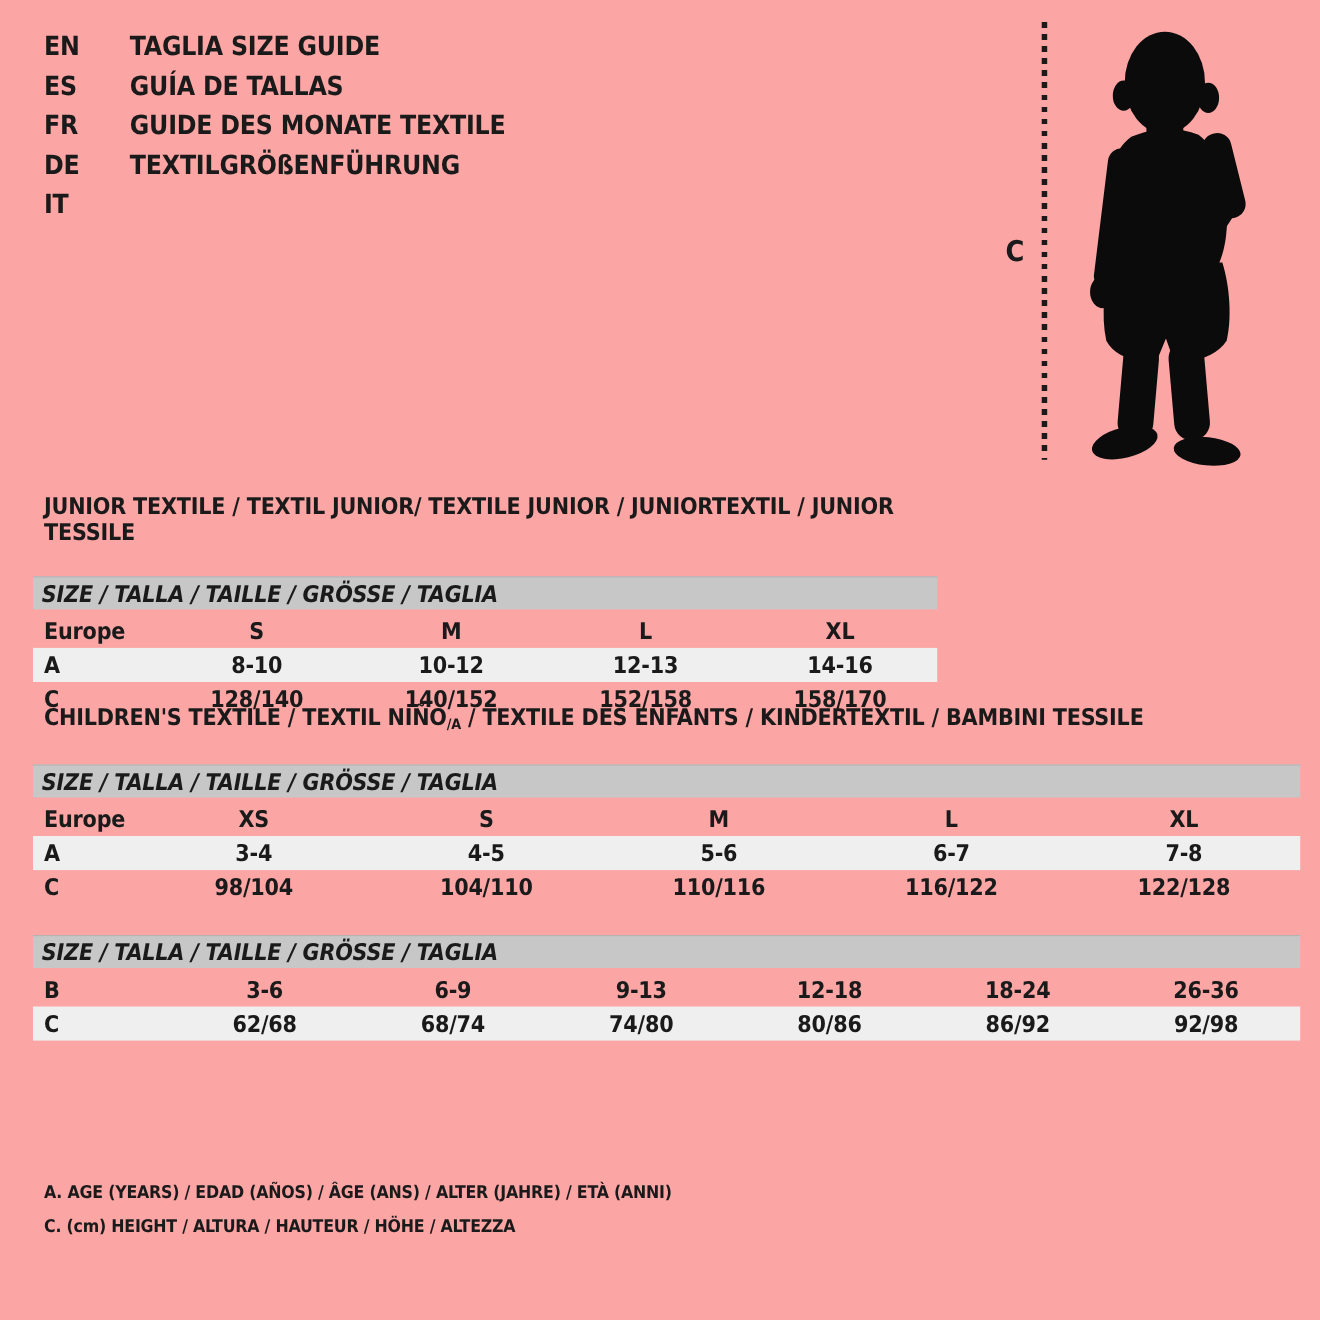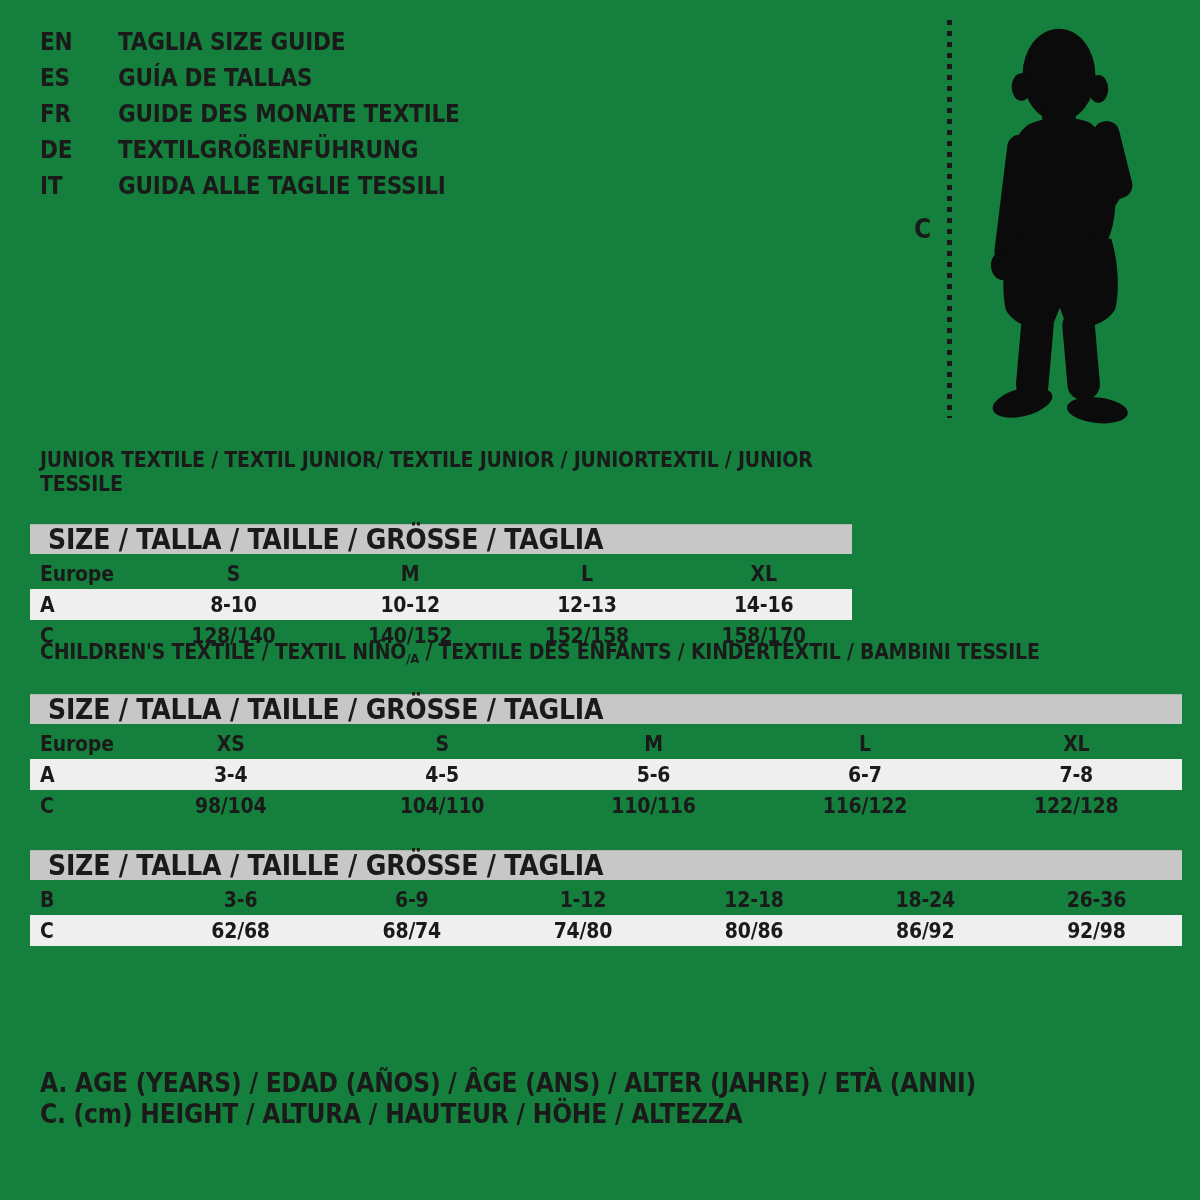--- a/index.html
+++ b/index.html
@@ -1,18 +1,18 @@
 <!DOCTYPE html>
 <html style="--ink: #1a1a1a; --band: #c7c7c7; --shade: #efefef;"><head>
 <meta charset="utf-8">
 <style>
   * { margin:0; padding:0; box-sizing:border-box; }
   html,body { background:#ffffff; }
   .page {
-    position:relative; width:1200px; height:1200px; background:#15803d;
+    position:relative; width:1200px; height:1200px; background:#fca5a5;
     font-family:"DejaVu Sans","Liberation Sans",sans-serif;
     font-stretch:condensed; font-weight:700;
     color:var(--ink,#1a1a1a); letter-spacing:-0.2px; overflow:hidden;
   }
 
   
   .langs { position:absolute; left:40px; top:24px; }
   .lang-row { display:flex; align-items:center; height:36px; font-size:24px; }
   .lang-code { width:78px; flex:0 0 78px; }
 
@@ -32,33 +32,33 @@
   .sec-babies   { top:850px; width:1152px; }
   .sec h2 { font-size:21px; font-weight:700; margin:0 0 0 10px; letter-spacing:-0.2px; }
   .sec .h-wrap { margin-bottom:28px; }
   .sec-babies .h-wrap { margin-bottom:16px; }
   .h-line { font-size:21px; line-height:31px; margin-left:10px; }
   .sub-a { font-size:13px; vertical-align:-4px; }
 
   
   .band {
     height:30px; background:var(--band,#c7c7c7); border-top:1px solid #b3b3b3;
-    display:flex; align-items:center; padding-left:18px; font-size:28px; margin-bottom:4px;
+    display:flex; align-items:center; padding-left:8px; font-size:21px; margin-bottom:4px;font-style:italic;
   }
   .row { display:grid; height:31px; align-items:center; font-size:21px; }
   .row.shaded { background:var(--shade,#efefef); }
   .tbl-4 .row { grid-template-columns:115px repeat(4,1fr); }
   .tbl-5 .row { grid-template-columns:95px  repeat(5,1fr); }
   .tbl-6 .row { grid-template-columns:125px repeat(6,1fr); }
   .cell { text-align:center; }
   .cell.rowlabel { text-align:left; padding-left:10px; }
 
   
   .legend { position:absolute; left:40px; top:1068px; }
-  .legend-line { font-size:26px; line-height:31px; }
+  .legend-line { font-size:16px; line-height:31px; }
 </style>
 </head>
 <body>
 
 <div class="page">
 
   <div class="langs">
     <div class="lang-row">
       <span class="lang-code">EN</span>
       <span class="lang-title">TAGLIA SIZE GUIDE</span>
@@ -70,21 +70,20 @@
     <div class="lang-row">
       <span class="lang-code">FR</span>
       <span class="lang-title">GUIDE DES MONATE TEXTILE</span>
     </div>
     <div class="lang-row">
       <span class="lang-code">DE</span>
       <span class="lang-title">TEXTILGRÖßENFÜHRUNG</span>
     </div>
     <div class="lang-row">
       <span class="lang-code">IT</span>
-      <span class="lang-title">GUIDA ALLE TAGLIE TESSILI</span>
     </div>
   </div>
 
   <div class="figure">
     <span class="c-label">C</span>
     <div class="dash-line"></div>
     <svg class="sil" width="186" height="414" viewBox="0 0 180 420" aria-hidden="true">
       <g fill="#0b0b0b">
         <ellipse cx="93" cy="62" rx="37" ry="47"></ellipse>
         <ellipse cx="55" cy="74" rx="10" ry="14"></ellipse>
@@ -167,21 +166,21 @@
     </div>
   </section>
 
   <section class="sec sec-babies">
     <div class="tbl tbl-6">
       <div class="band">SIZE / TALLA / TAILLE / GRÖSSE / TAGLIA</div>
       <div class="row">
         <span class="cell rowlabel">B</span>
         <span class="cell">3-6</span>
         <span class="cell">6-9</span>
-        <span class="cell">1-12</span>
+        <span class="cell">9-13</span>
         <span class="cell">12-18</span>
         <span class="cell">18-24</span>
         <span class="cell">26-36</span>
       </div>
       <div class="row shaded">
         <span class="cell rowlabel">C</span>
         <span class="cell">62/68</span>
         <span class="cell">68/74</span>
         <span class="cell">74/80</span>
         <span class="cell">80/86</span>

